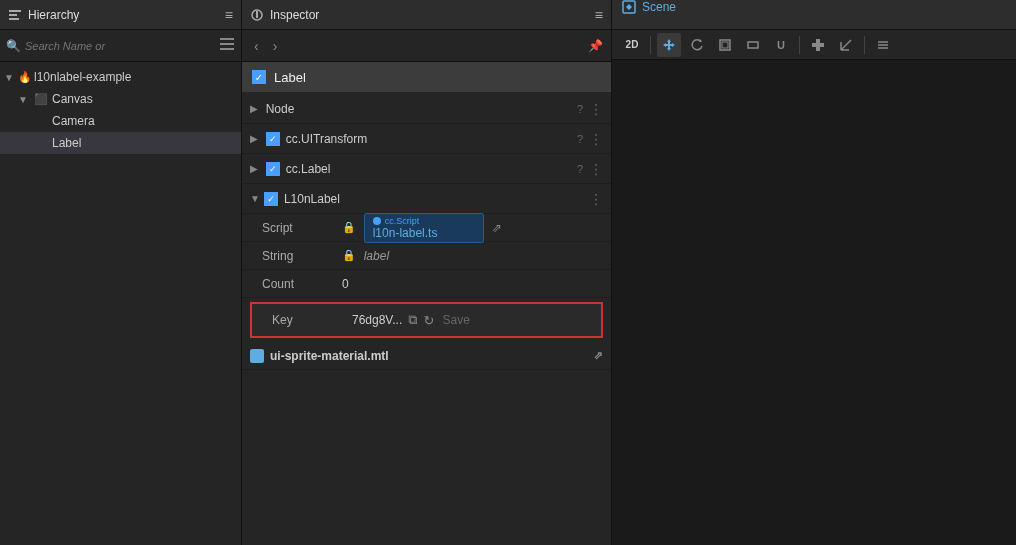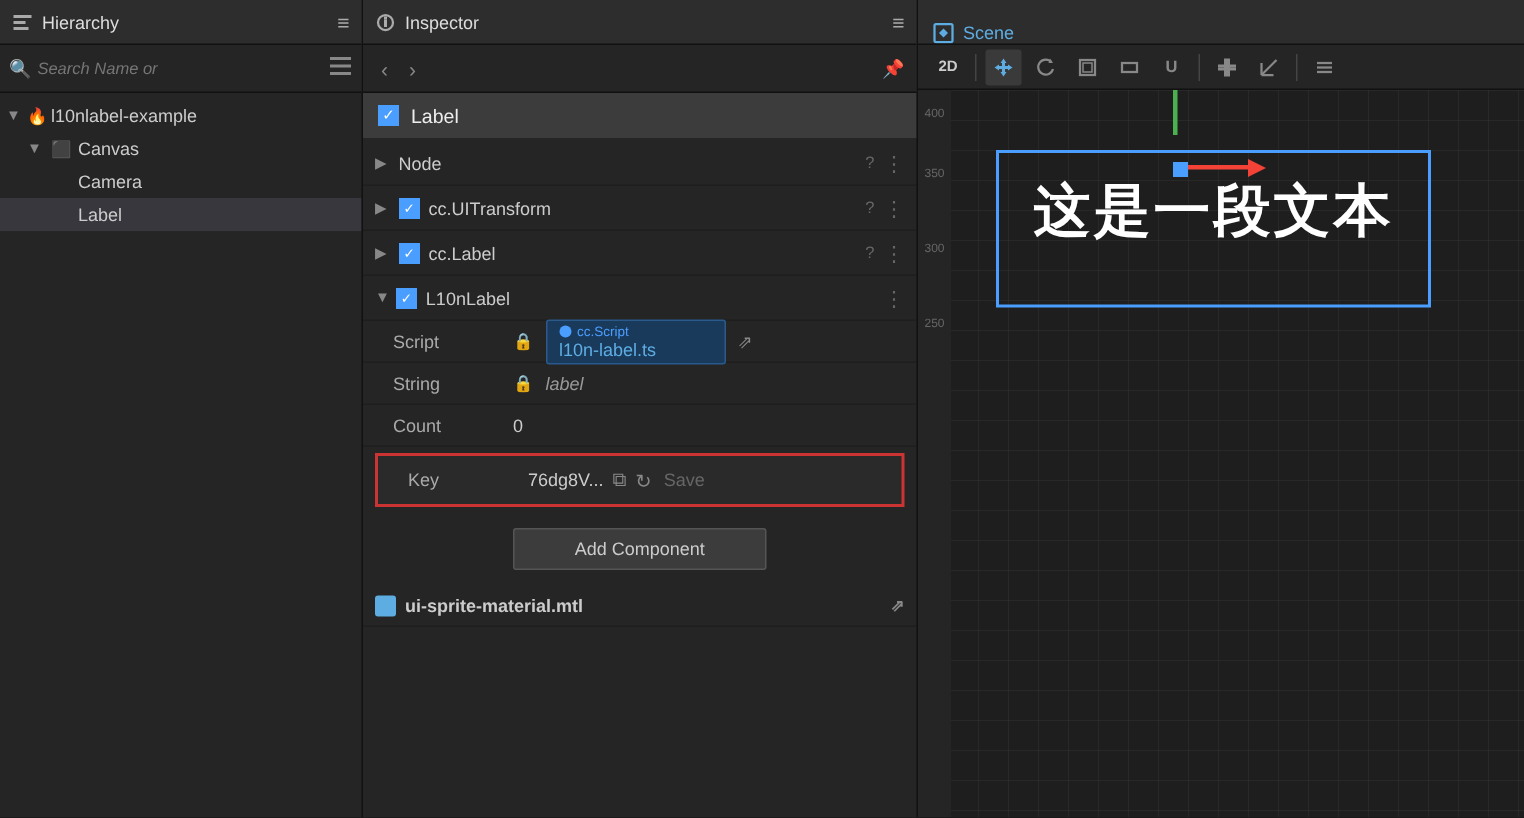--- a/index.html
+++ b/index.html
@@ -426,21 +426,21 @@
     .scene-panel {
       flex: 1;
       background: #1a1a1a;
       display: flex;
       flex-direction: column;
     }
     .scene-header {
       height: 30px;
       background: #2d2d2d;
       display: flex;
-      align-items: flex-end;
+      align-items: flex-start;
       padding: 0 10px;
       border-bottom: 1px solid #111;
       gap: 8px;
     }
     .scene-tab {
       color: #5dade2;
       font-size: 12px;
       font-weight: 500;
       display: flex;
       align-items: center;
@@ -644,23 +644,20 @@
             <span class="key-label">Key</span>
             <div class="key-value-area">
               <span class="key-text">76dg8V...</span>
               <span class="key-copy-btn">⧉</span>
               <span class="key-refresh-btn">↻</span>
               <span class="key-save-btn" style="color:#666;">Save</span>
             </div>
           </div>
         </div>
 
-        <div class="add-component-area">
-          <button class="add-component-btn">Add Component</button>
-        </div>
 
         <div class="ui-material-row">
           <div class="ui-material-icon"></div>
           <span class="ui-material-text">ui-sprite-material.mtl</span>
           <span class="ui-material-link">⇗</span>
         </div>
       </div>
     </div>
 
     <div class="scene-panel">
@@ -727,46 +724,16 @@
 
         <div class="scene-tool-btn">
           <svg width="14" height="14" viewBox="0 0 14 14">
             <line x1="2" y1="4" x2="12" y2="4" stroke="#888" stroke-width="1.5"></line>
             <line x1="2" y1="7" x2="12" y2="7" stroke="#888" stroke-width="1.5"></line>
             <line x1="2" y1="10" x2="12" y2="10" stroke="#888" stroke-width="1.5"></line>
           </svg>
         </div>
       </div>
 
-      <div class="scene-canvas">
-
-        <div class="scene-grid"></div>
-
-        <div style="position:absolute; left:0; top:0; width:22px; height:100%; background:#252526; z-index:10; display:flex; flex-direction:column; justify-content:flex-start; padding-top:0;">
-          <div style="height:30px; display:flex; align-items:center; justify-content:center; font-size:8px; color:#666;">400</div>
-          <div style="height:50px; display:flex; align-items:center; justify-content:center; font-size:8px; color:#666;">350</div>
-          <div style="height:50px; display:flex; align-items:center; justify-content:center; font-size:8px; color:#666;">300</div>
-          <div style="height:50px; display:flex; align-items:center; justify-content:center; font-size:8px; color:#666;">250</div>
-        </div>
-
-        <div style="position:absolute; top:0; left:22px; right:0; bottom:0;">
-
-          <div style="position:absolute; top:40px; left:140px;">
-
-            <div style="position:absolute; bottom:10px; left:8px; width:3px; height:50px; background:#4caf50;"></div>
-
-            <div style="position:absolute; top:10px; left:10px; width:50px; height:3px; background:#f44336;"></div>
-            <div style="position:absolute; top:6px; left:58px; width:0; height:0; border-top:6px solid transparent; border-bottom:6px solid transparent; border-left:12px solid #f44336;"></div>
-
-            <div style="position:absolute; top:8px; left:8px; width:10px; height:10px; background:#4a9eff;"></div>
-          </div>
-
-          <div style="position:absolute; top:55px; left:55px;">
-            <span style="font-size:38px; color:white; font-weight:bold; letter-spacing:2px; font-family:'SimHei',sans-serif;">这是一段文本</span>
-          </div>
-
-          <div style="position:absolute; top:40px; left:30px; width:290px; height:105px; border:2px solid #4a9eff;"></div>
-        </div>
-      </div>
     </div>
 
   </div>
 </div>
 
 </body></html>

